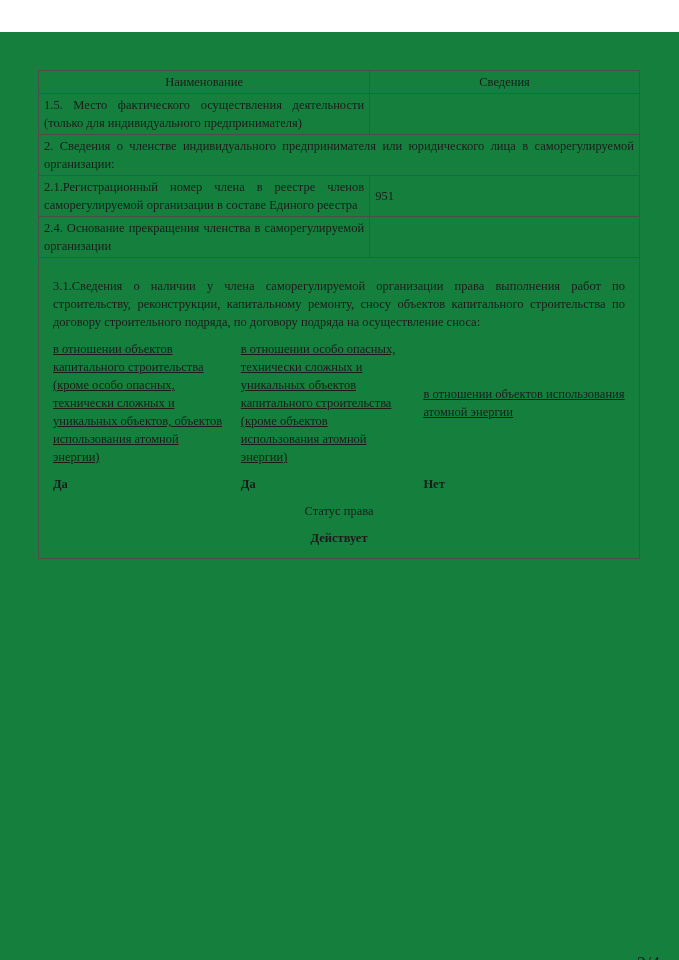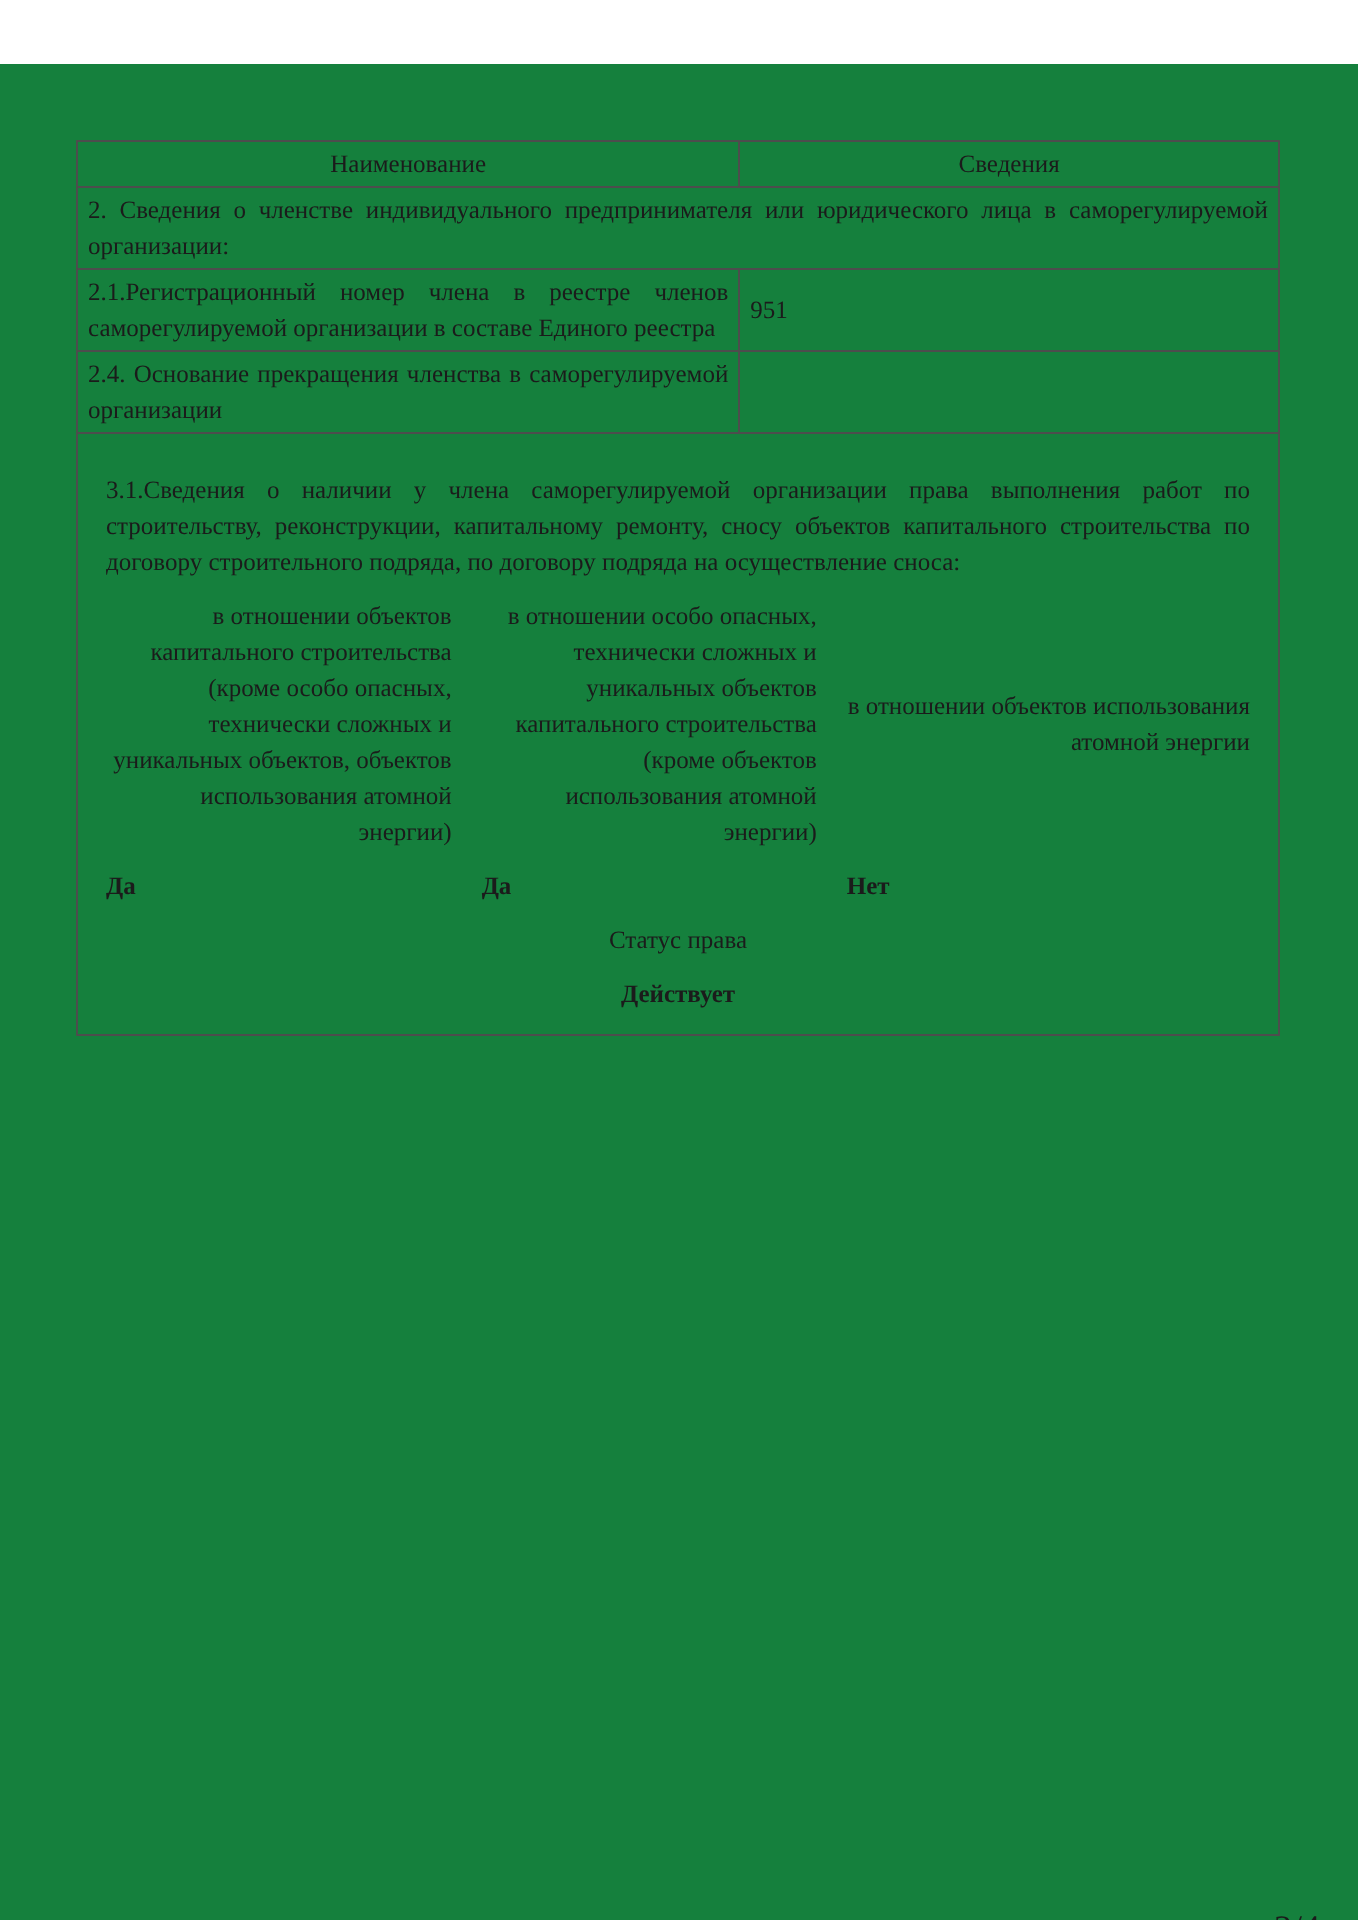--- a/index.html
+++ b/index.html
@@ -43,21 +43,21 @@
     font-size: 12.5px;
     line-height: 18px;
     table-layout: fixed;
   }
   .nested td {
     border: 5px solid #15803d;
     vertical-align: middle;
     padding: 2px 5px;
   }
   .intro-cell { text-align: justify; }
-  .obj-head { text-align: right; }
+  .obj-head { text-align: left; text-decoration: underline; }
   .yesno { font-weight: bold; text-align: left; }
   .center { text-align: center; }
   .bold { font-weight: bold; }
   .page-number {
     position: absolute;
     top: 922px;
     right: 19px;
     font-size: 18px;
     line-height: 20px;
     color: #1b1b1b;
@@ -73,20 +73,24 @@
       <col style="width:55.1%">
       <col style="width:44.9%">
     </colgroup>
     <tbody>
       <tr>
         <td class="col-head">Наименование</td>
         <td class="col-head">Сведения</td>
       </tr>
 
 
+      <tr>
+        <td class="label-cell">1.5. Место фактического осуществления деятельности (только для индивидуального предпринимателя)</td>
+        <td class="value-cell"></td>
+      </tr>
 
       <tr class="section-row">
         <td colspan="2">2. Сведения о членстве индивидуального предпринимателя или юридического лица в саморегулируемой организации:</td>
       </tr>
 
       <tr>
         <td class="label-cell">2.1.Регистрационный номер члена в реестре членов саморегулируемой организации в составе Единого реестра</td>
         <td class="value-cell">951</td>
       </tr>
 

